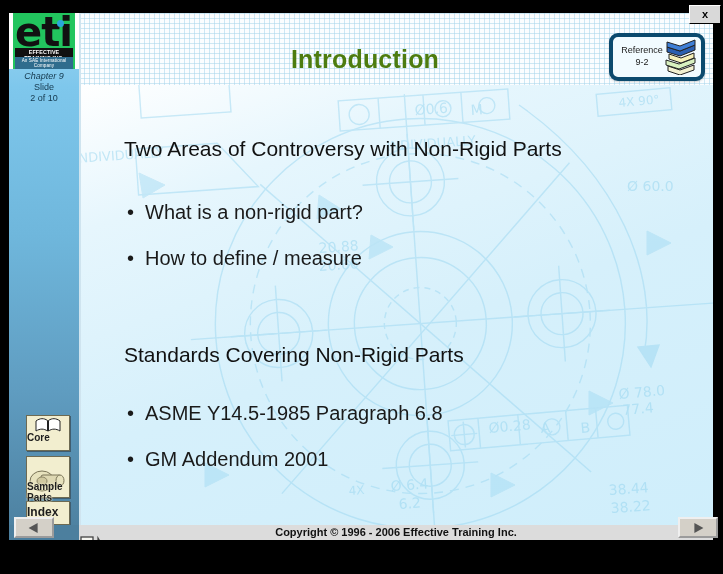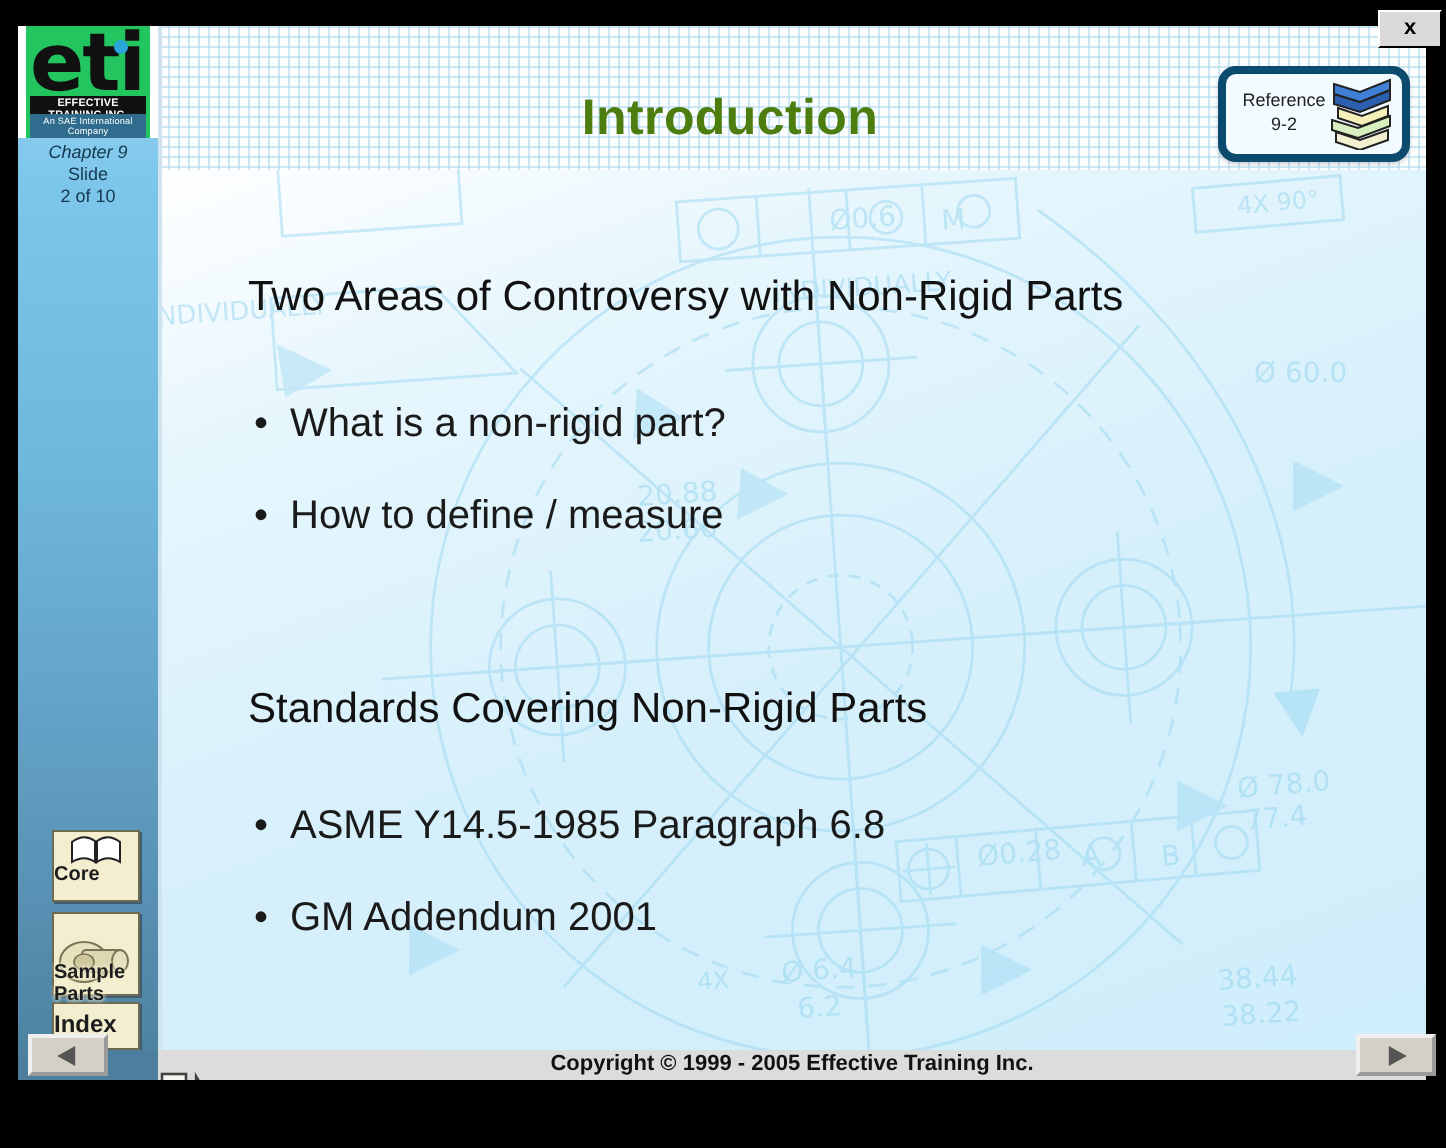--- a/index.html
+++ b/index.html
@@ -287,21 +287,21 @@
           <path d="M4 21 L17 25 L33 19 L33 24 L17 30 L4 26 Z" fill="#d8f0c0"></path>
           <path d="M7 15 L19 19 L32 14 L32 19 L19 24 L7 20 Z" fill="#f5f0b8"></path>
           <path d="M5 8 L18 12 L33 6 L33 11 L18 17 L5 13 Z" fill="#2b5fb0"></path>
           <path d="M5 3 L18 7 L33 1 L33 6 L18 12 L5 8 Z" fill="#3f7fd6"></path>
         </g>
       </svg>
     </div>
 
     <div id="footer">
       <div id="footer-left"></div>
-      <div id="copyright">Copyright © 1999 - 2005 Effective Training Inc.</div>
+      <div id="copyright">Copyright © 1996 - 2006 Effective Training Inc.</div>
     </div>
 
     <svg id="exit-icon" viewBox="0 0 22 16">
       <rect x="1" y="2" width="12" height="12" fill="#f5f5f0" stroke="#444" stroke-width="1.3"></rect>
       <path d="M13 6 L18 6 L18 3 L21 8 L18 13 L18 10 L13 10 Z" fill="#ddd" stroke="#444" stroke-width="1.2"></path>
     </svg>
 
   </div>
 
   <div id="close-btn">x</div>

